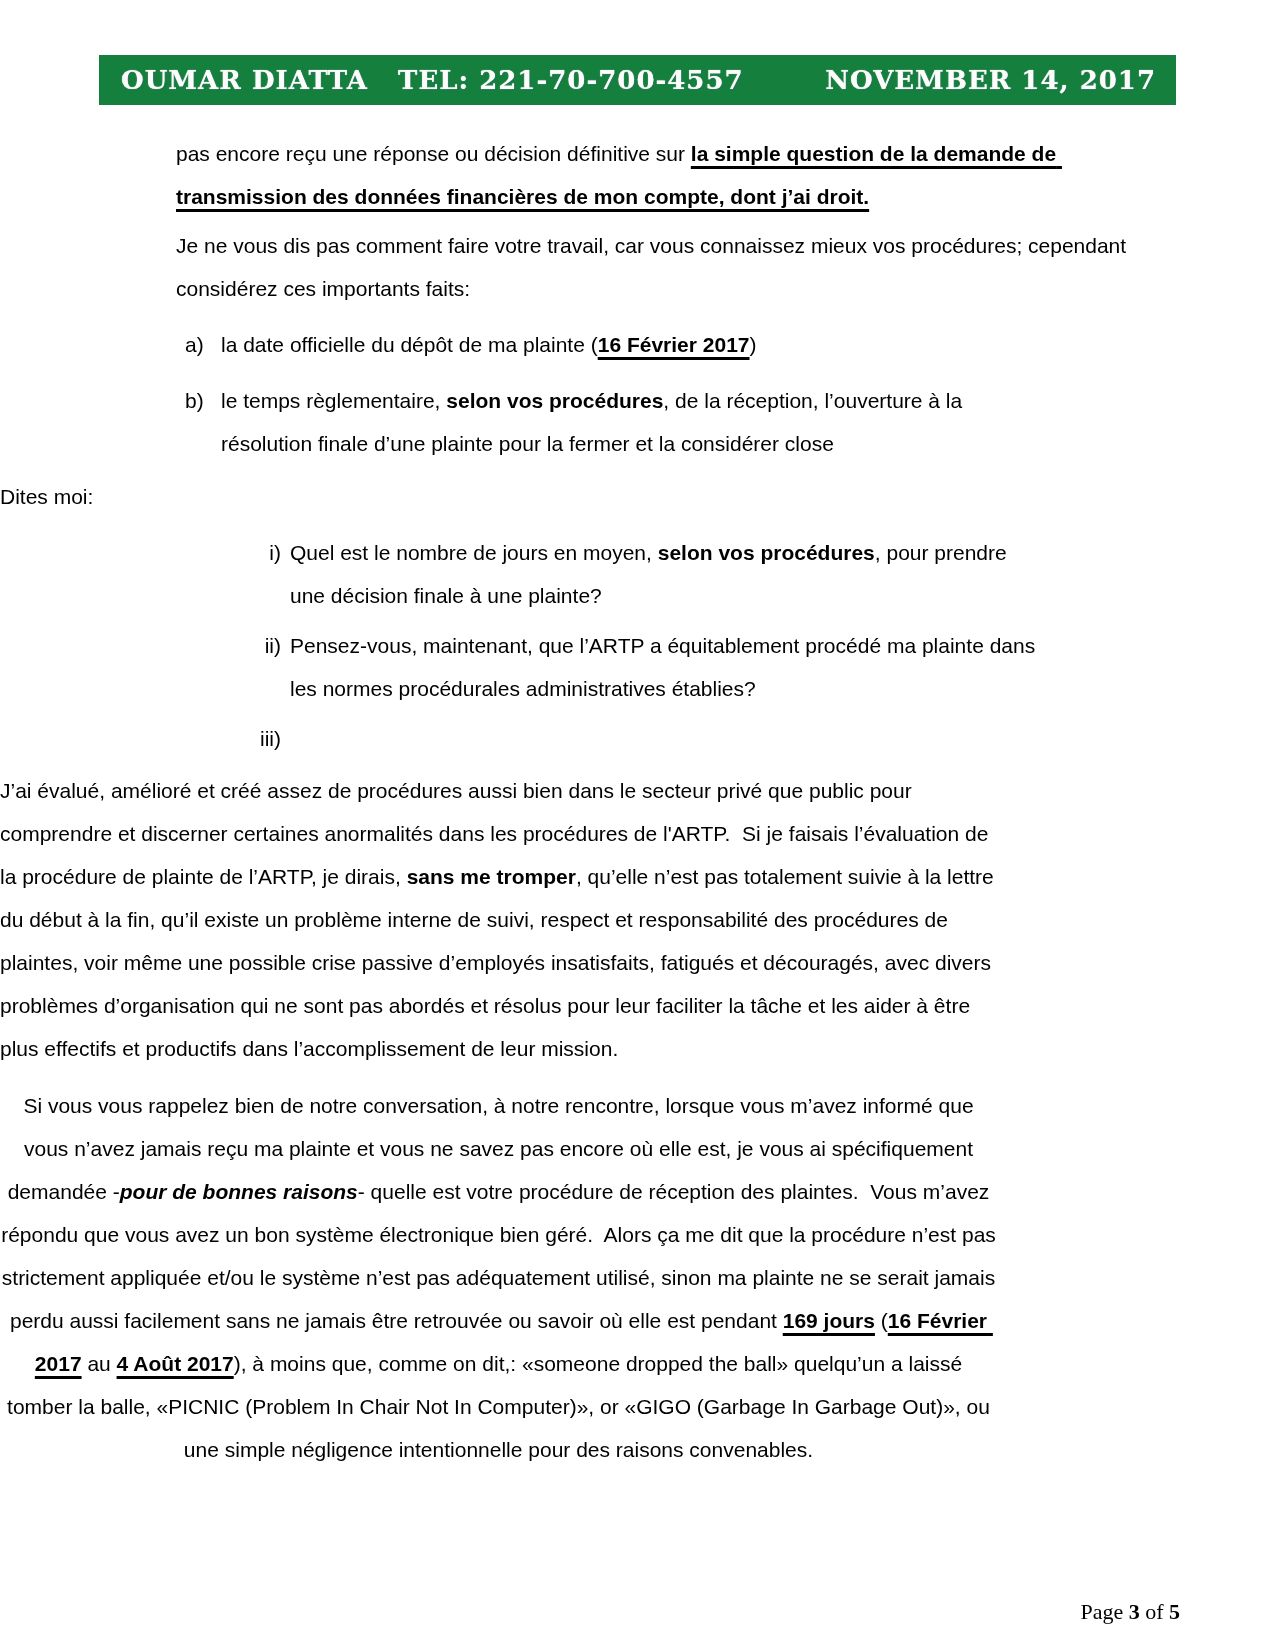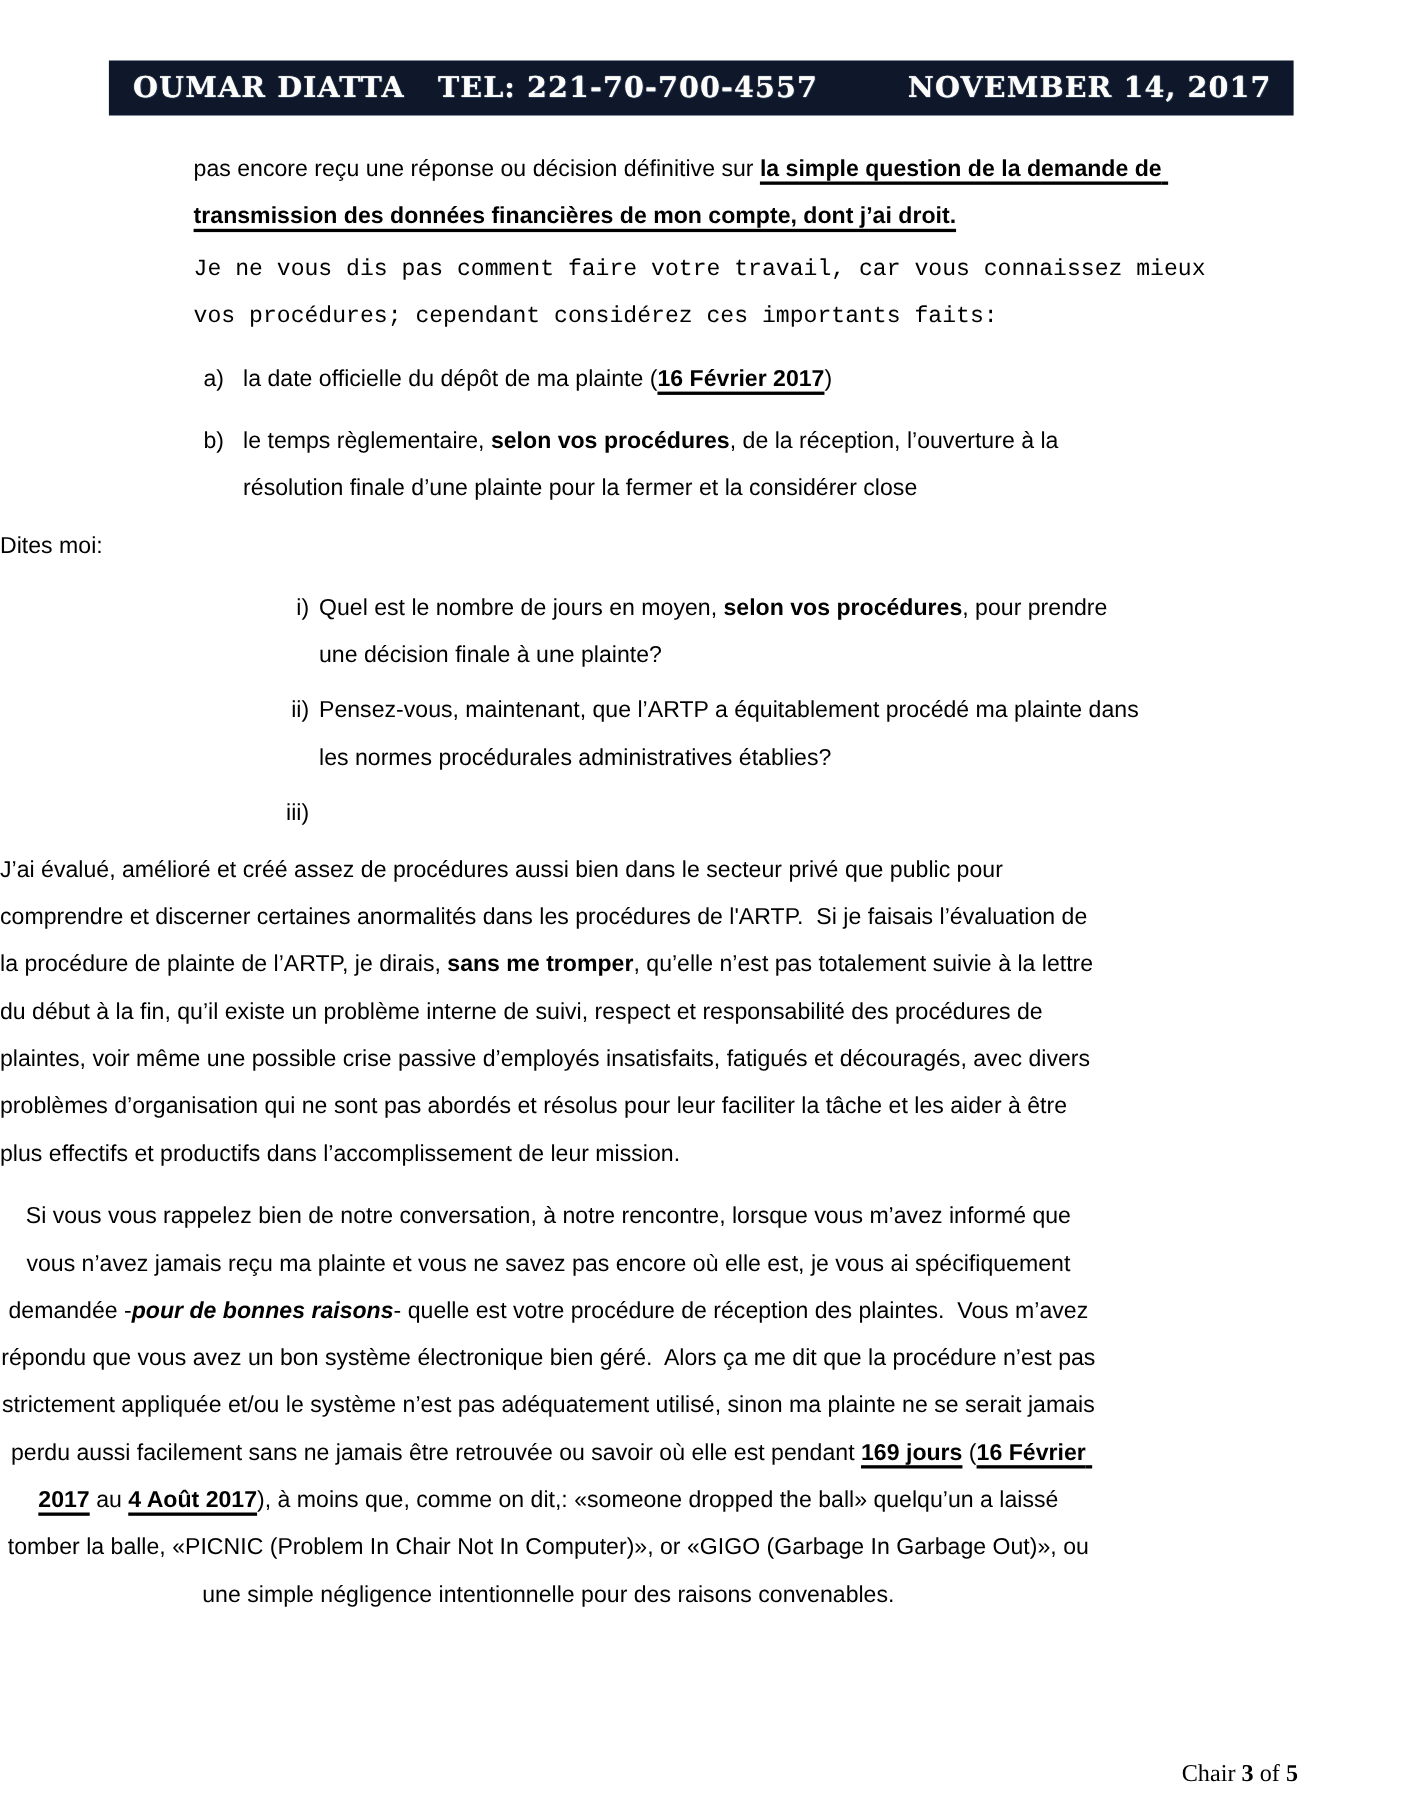--- a/index.html
+++ b/index.html
@@ -35,21 +35,21 @@
   .topbar span { white-space: pre; }
   .content {
     position: absolute;
     left: 0;
     top: 105px;
     width: 1038px;
   }
   .para { margin: 0; white-space: pre-wrap; }
   .intro { margin-left: 176px; width: 963px; }
   .p1 { margin-top: 27px; }
-  .p2 { margin-top: 6px; font-family: Liberation Mono, monospace; }
+  .p2 { margin-top: 6px; }
   .main { width: 997px; }
   .p3 { margin-top: 9px; }
   .p4 { margin-top: 14px; text-align: center; }
   .list-row { display: flex; align-items: flex-start; }
   .row-a, .row-b { margin-left: 185px; margin-top: 13px; }
   .alpha-marker { flex: 0 0 36px; }
   .alpha-text { width: 920px; white-space: pre-wrap; }
   .dites { margin-top: 10px; }
   .row-i   { margin-top: 13px; }
   .row-ii  { margin-top: 7px; justify-content: space-between; }
@@ -72,21 +72,21 @@
     font-size: 22px;
     line-height: 30px;
     white-space: pre;
   }
 </style>
 </head>
 <body>
 
 <div class="page">
 
-  <header class="topbar" style="background-color: #0f172a;">
+  <header class="topbar" style="background-color: #15803d;">
     <span>OUMAR DIATTA   TEL: 221-70-700-4557</span>
     <span>NOVEMBER 14, 2017</span>
   </header>
 
   <main class="content">
 
     <p class="para intro p1"><span class="run run-n">pas encore reçu une réponse ou décision définitive sur </span><span class="run run-bu">la simple question de la demande de transmission des données financières de mon compte, dont j’ai droit.</span></p>
 
     <p class="para intro p2"><span class="run run-n">Je ne vous dis pas comment faire votre travail, car vous connaissez mieux vos procédures; cependant considérez ces importants faits:</span></p>
 
@@ -116,16 +116,16 @@
       <span class="roman-marker">iii)</span>
     </div>
 
     <p class="para main p3"><span class="run run-n">J’ai évalué, amélioré et créé assez de procédures aussi bien dans le secteur privé que public pour comprendre et discerner certaines anormalités dans les procédures de l'ARTP.  Si je faisais l’évaluation de la procédure de plainte de l’ARTP, je dirais, </span><span class="run run-b">sans me tromper</span><span class="run run-n">, qu’elle n’est pas totalement suivie à la lettre du début à la fin, qu’il existe un problème interne de suivi, respect et responsabilité des procédures de plaintes, voir même une possible crise passive d’employés insatisfaits, fatigués et découragés, avec divers problèmes d’organisation qui ne sont pas abordés et résolus pour leur faciliter la tâche et les aider à être plus effectifs et productifs dans l’accomplissement de leur mission.</span></p>
 
     <p class="para main p4"><span class="run run-n">Si vous vous rappelez bien de notre conversation, à notre rencontre, lorsque vous m’avez informé que vous n’avez jamais reçu ma plainte et vous ne savez pas encore où elle est, je vous ai spécifiquement demandée -</span><span class="run run-bi">pour de bonnes raisons</span><span class="run run-n">- quelle est votre procédure de réception des plaintes.  Vous m’avez répondu que vous avez un bon système électronique bien géré.  Alors ça me dit que la procédure n’est pas strictement appliquée et/ou le système n’est pas adéquatement utilisé, sinon ma plainte ne se serait jamais perdu aussi facilement sans ne jamais être retrouvée ou savoir où elle est pendant </span><span class="run run-bu">169 jours</span><span class="run run-n"> (</span><span class="run run-bu">16 Février 2017</span><span class="run run-n"> au </span><span class="run run-bu">4 Août 2017</span><span class="run run-n">), à moins que, comme on dit,: «someone dropped the ball» quelqu’un a laissé tomber la balle, «PICNIC (Problem In Chair Not In Computer)», or «GIGO (Garbage In Garbage Out)», ou une simple négligence intentionnelle pour des raisons convenables.</span></p>
 
   </main>
 
   <footer class="footer">
-    <span><span class="run run-n">Chair </span><span class="run run-b">3</span><span class="run run-n"> of </span><span class="run run-b">5</span></span>
+    <span><span class="run run-n">Page </span><span class="run run-b">3</span><span class="run run-n"> of </span><span class="run run-b">5</span></span>
   </footer>
 
 </div>
 
 </body></html>

